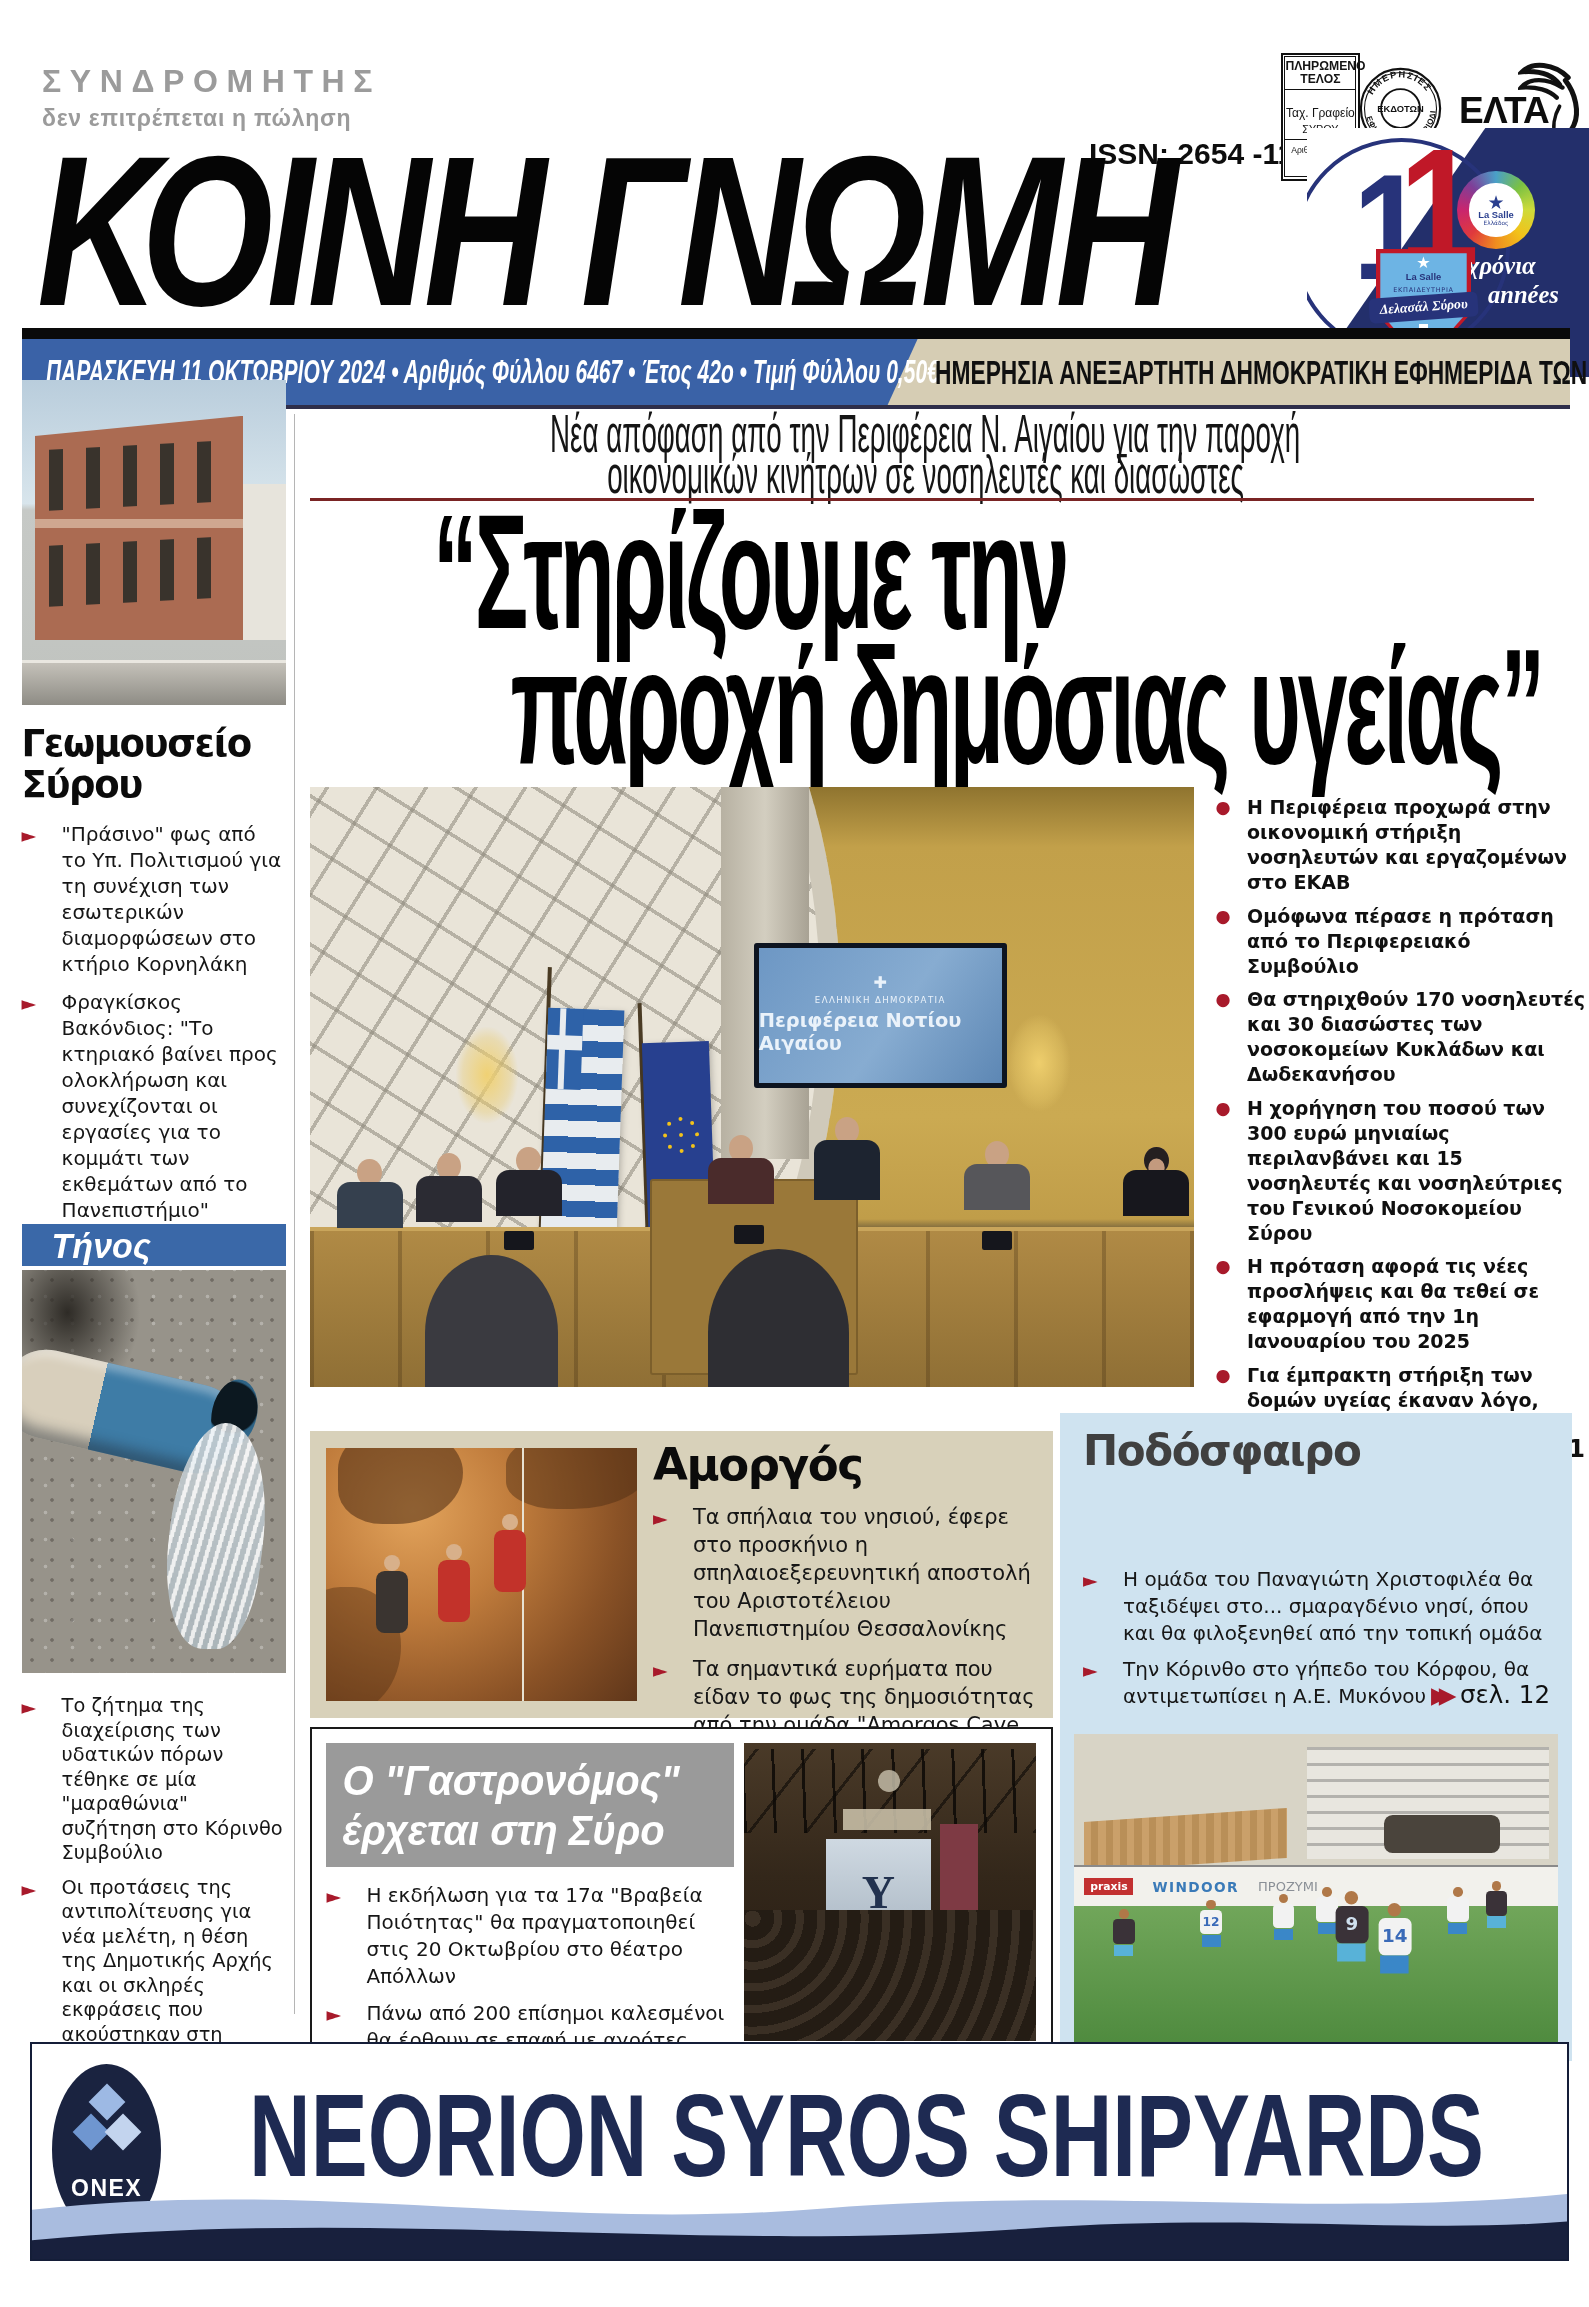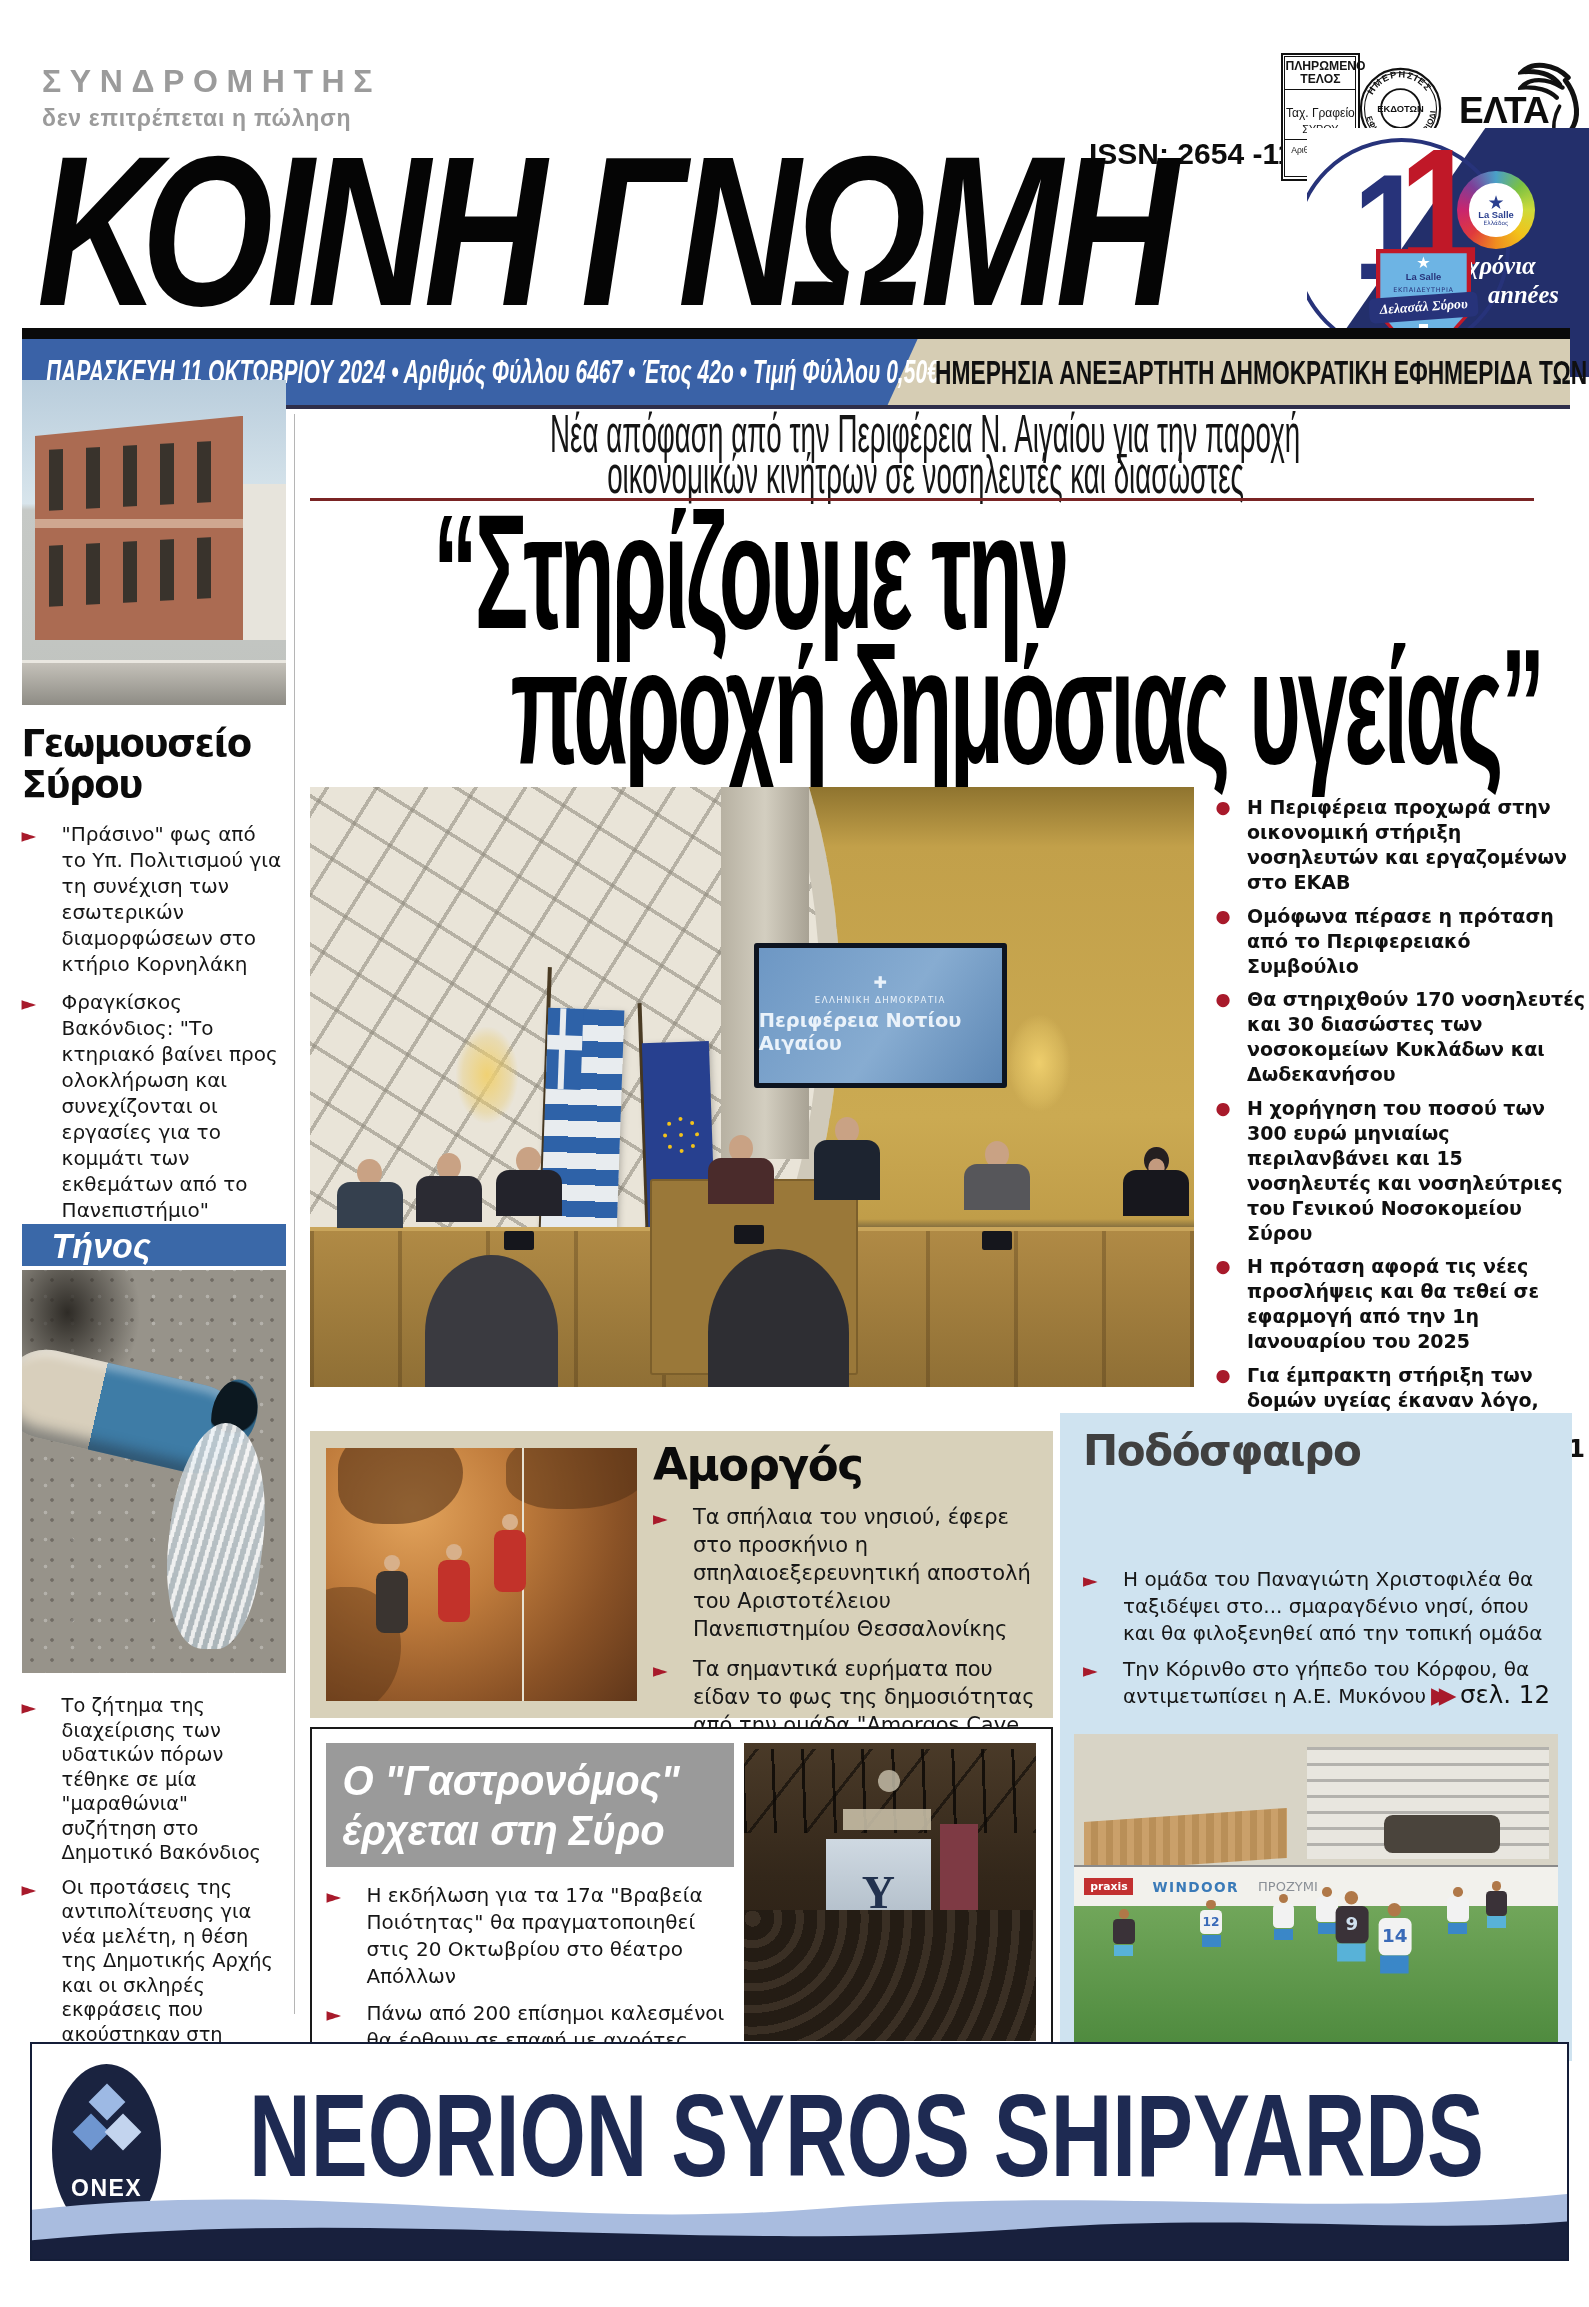--- a/index.html
+++ b/index.html
@@ -379,21 +379,21 @@
   <div class="abs photo-pipe">
     <div class="pipe-tex"></div>
     <div class="pipe-dark"></div>
     <div class="pipe-body"></div>
     <div class="pipe-mouth"></div>
     <div class="pipe-water"></div>
   </div>
   <div class="abs sb-sec" style="top:1694px;">
     <div class="tri-item tin-item">
       <span class="mk">►</span>
-      <span>Το ζήτημα της διαχείρισης των υδατικών πόρων τέθηκε σε μία "μαραθώνια" συζήτηση στο Δημοτικό Βακόνδιος</span>
+      <span>Το ζήτημα της διαχείρισης των υδατικών πόρων τέθηκε σε μία "μαραθώνια" συζήτηση στο Κόρινθο Συμβούλιο</span>
     </div>
     <div style="height:10px;"></div>
     <div class="tri-item tin-item">
       <span class="mk">►</span>
       <span>Οι προτάσεις της αντιπολίτευσης για νέα μελέτη, η θέση της Δημοτικής Αρχής και οι σκληρές εκφράσεις που ακούστηκαν στη συνεδρίαση</span>
       <span class="pr-in">
         <span class="ar">▶▶</span>
         <span class="pl">σελ. 9</span>
       </span>
     </div>

